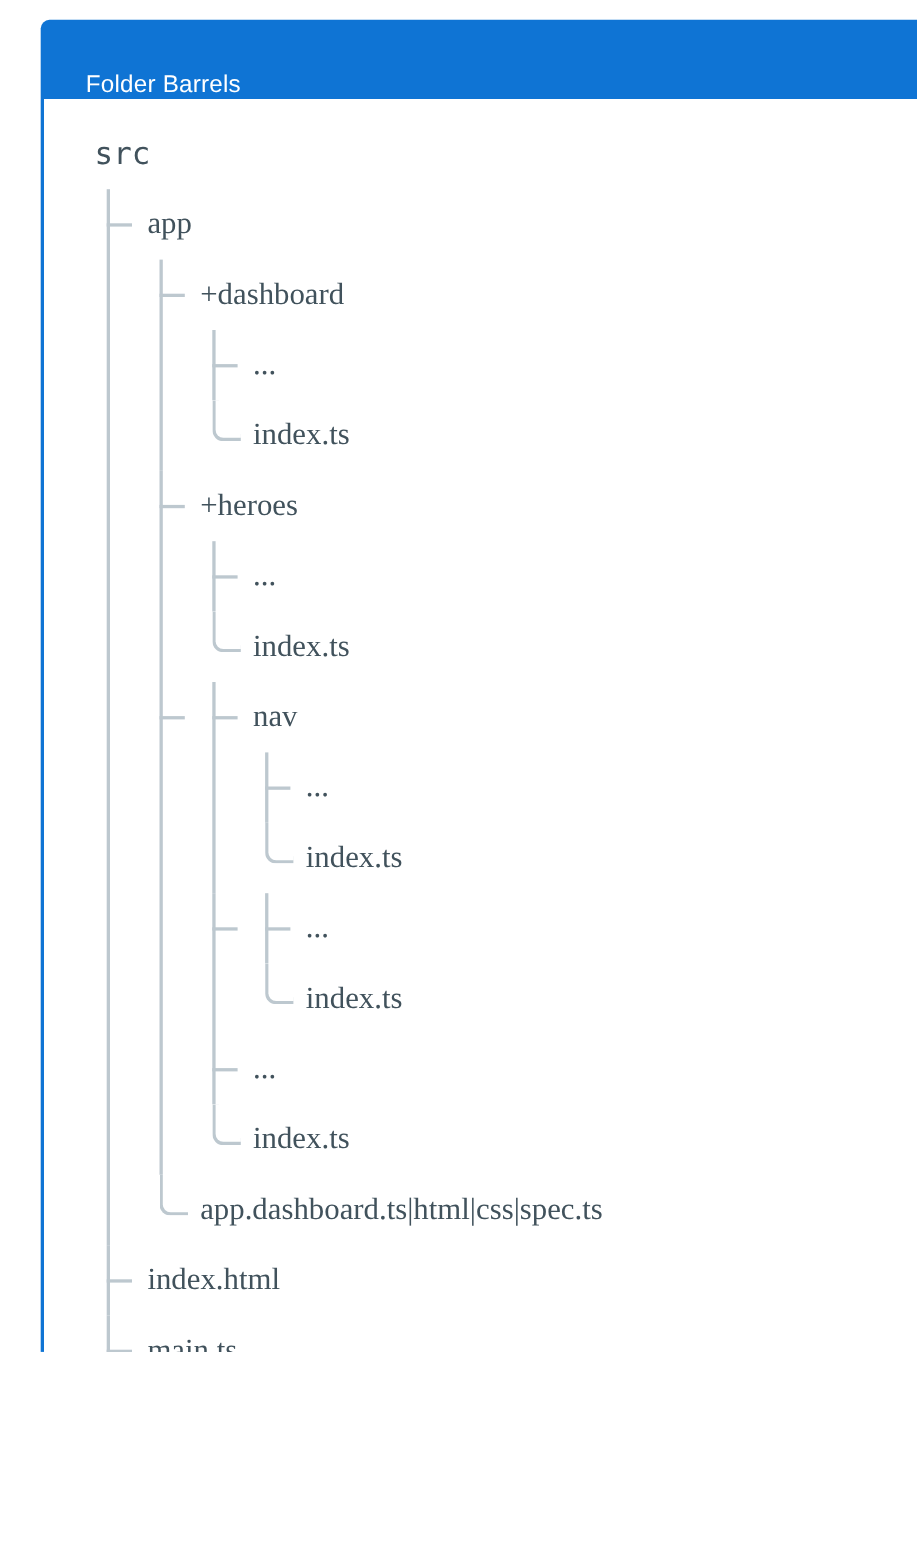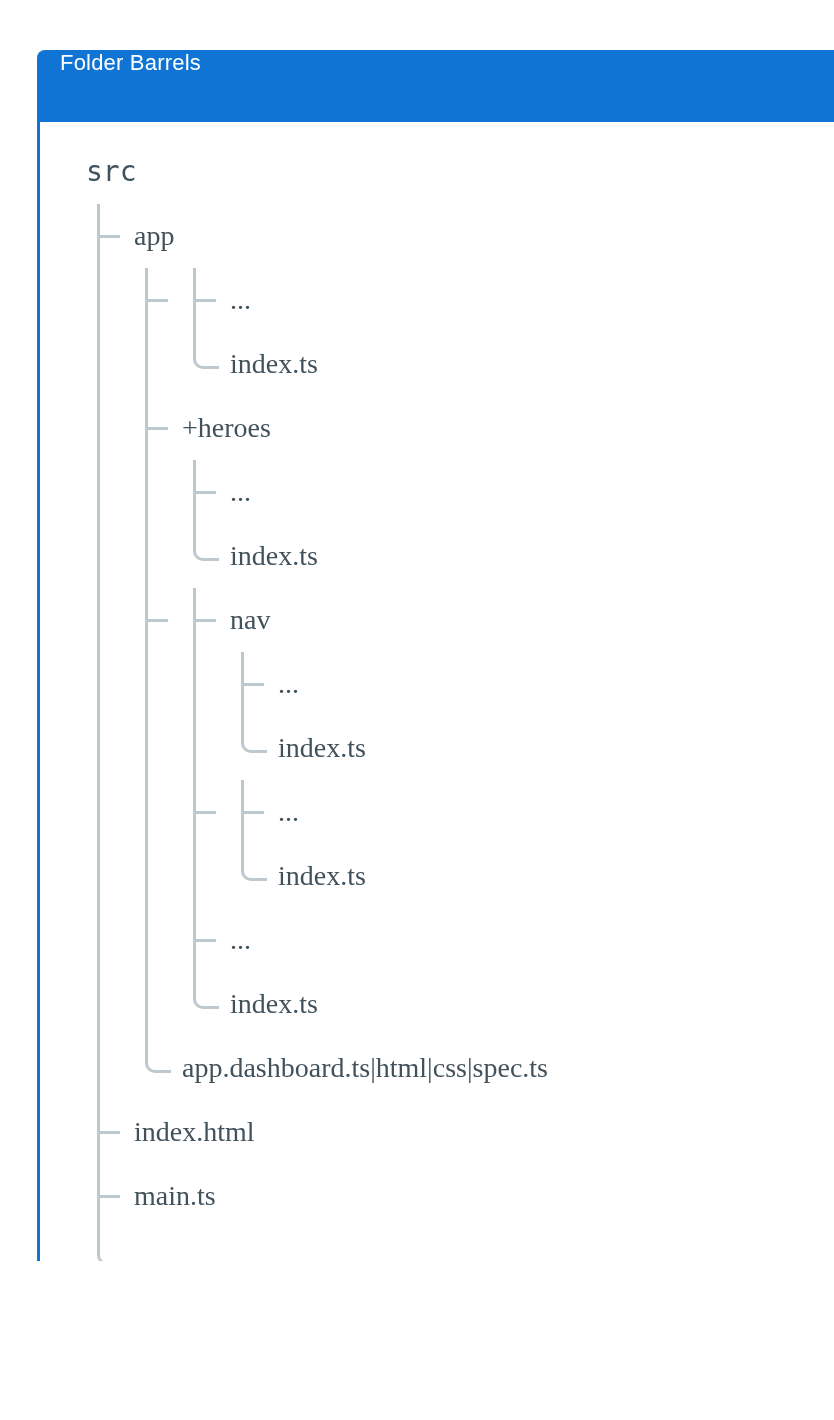--- a/index.html
+++ b/index.html
@@ -19,23 +19,22 @@
   .card {
     position: absolute;
     left: 37px; top: 18px; right: 0;
     height: 1402px;
   }
   .card-header {
     height: 72px;
     background: var(--header-bg);
     border-radius: 8px 0 0 0;
     display: flex;
-    align-items: flex-start;
-    padding-left: 23px;
-    margin-top: 32px;
+    align-items: flex-end;
+    padding-left: 41px;
   }
   .card-title {
     color: var(--title-text);
     font-size: 22px;
     font-weight: 400;
     letter-spacing: 0.2px;
   }
   .card-body {
     border-left: 3px solid var(--accent-border);
     height: 1139px;
@@ -93,20 +92,21 @@
   <div class="card-body">
     <div class="tree" id="tree-root">
         <ul>
           <li>
             <span class="node-row">src</span>
             <ul>
               <li>
                 <span class="node-row">app</span>
                 <ul>
                   <li>
+                    <span class="node-row">+dashboard</span>
                     <ul>
                       <li>
                         <span class="node-row">...</span>
                       </li>
                       <li>
                         <span class="node-row">index.ts</span>
                       </li>
                     </ul>
                   </li>
                   <li>

